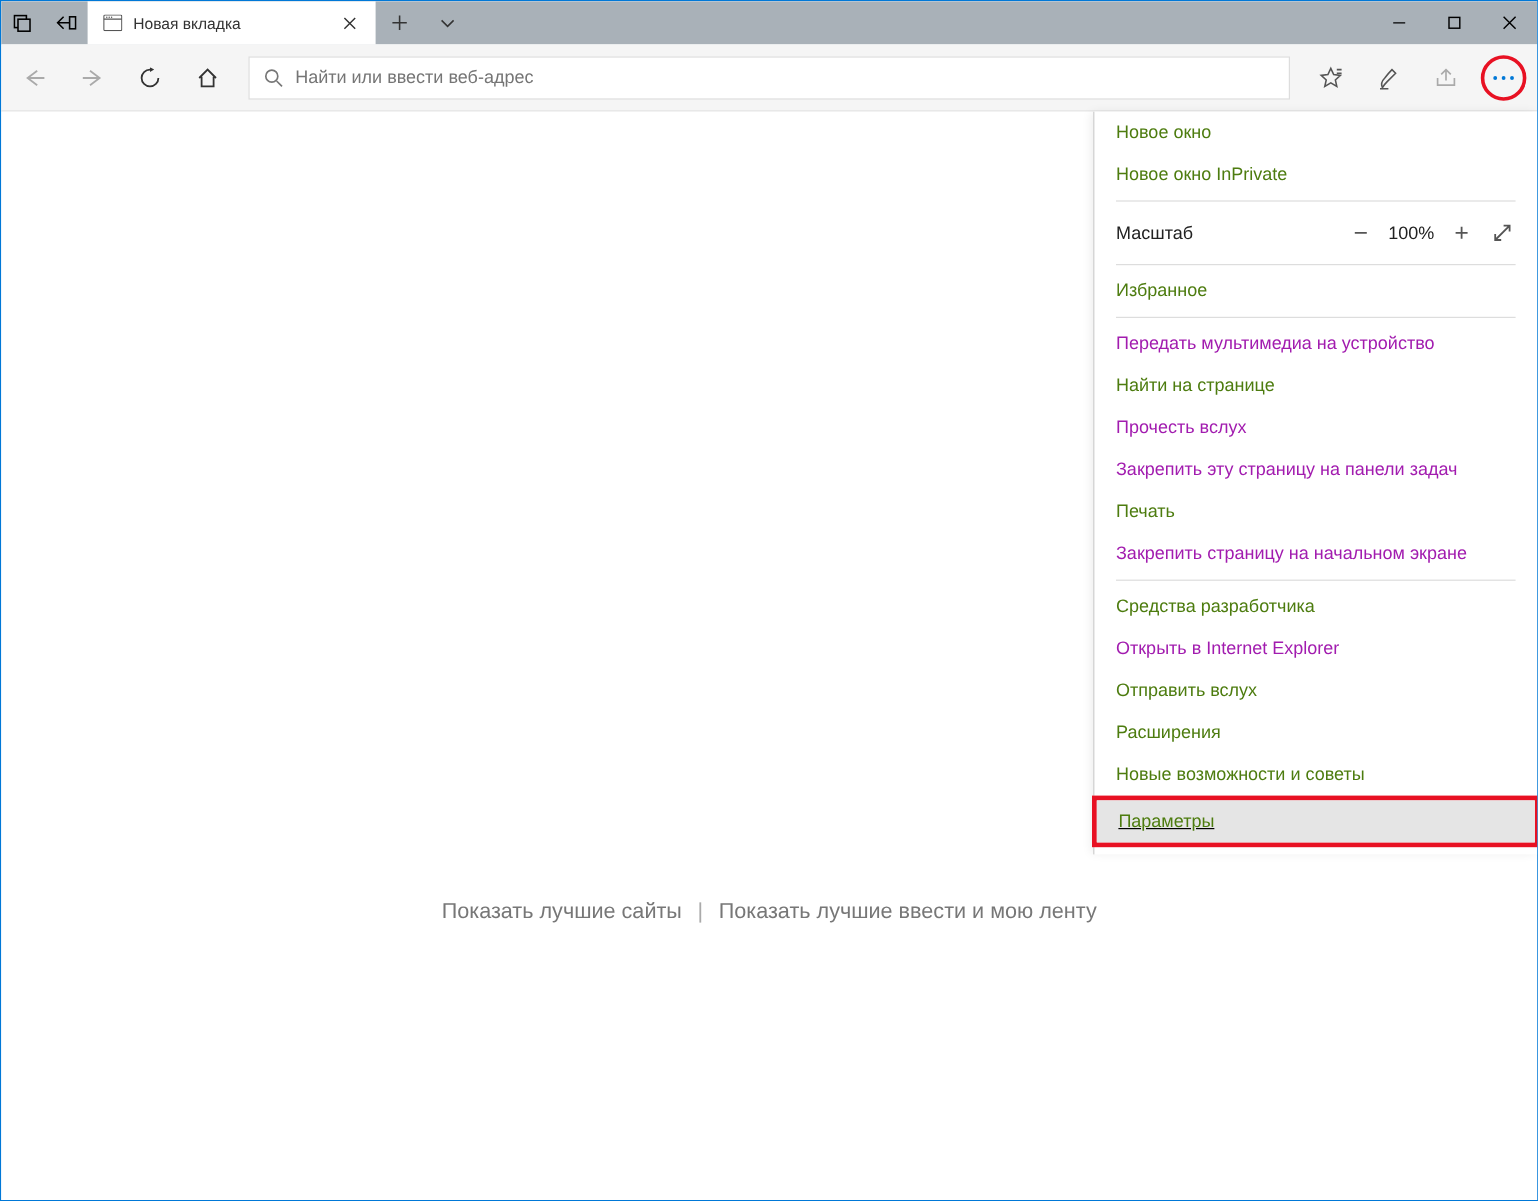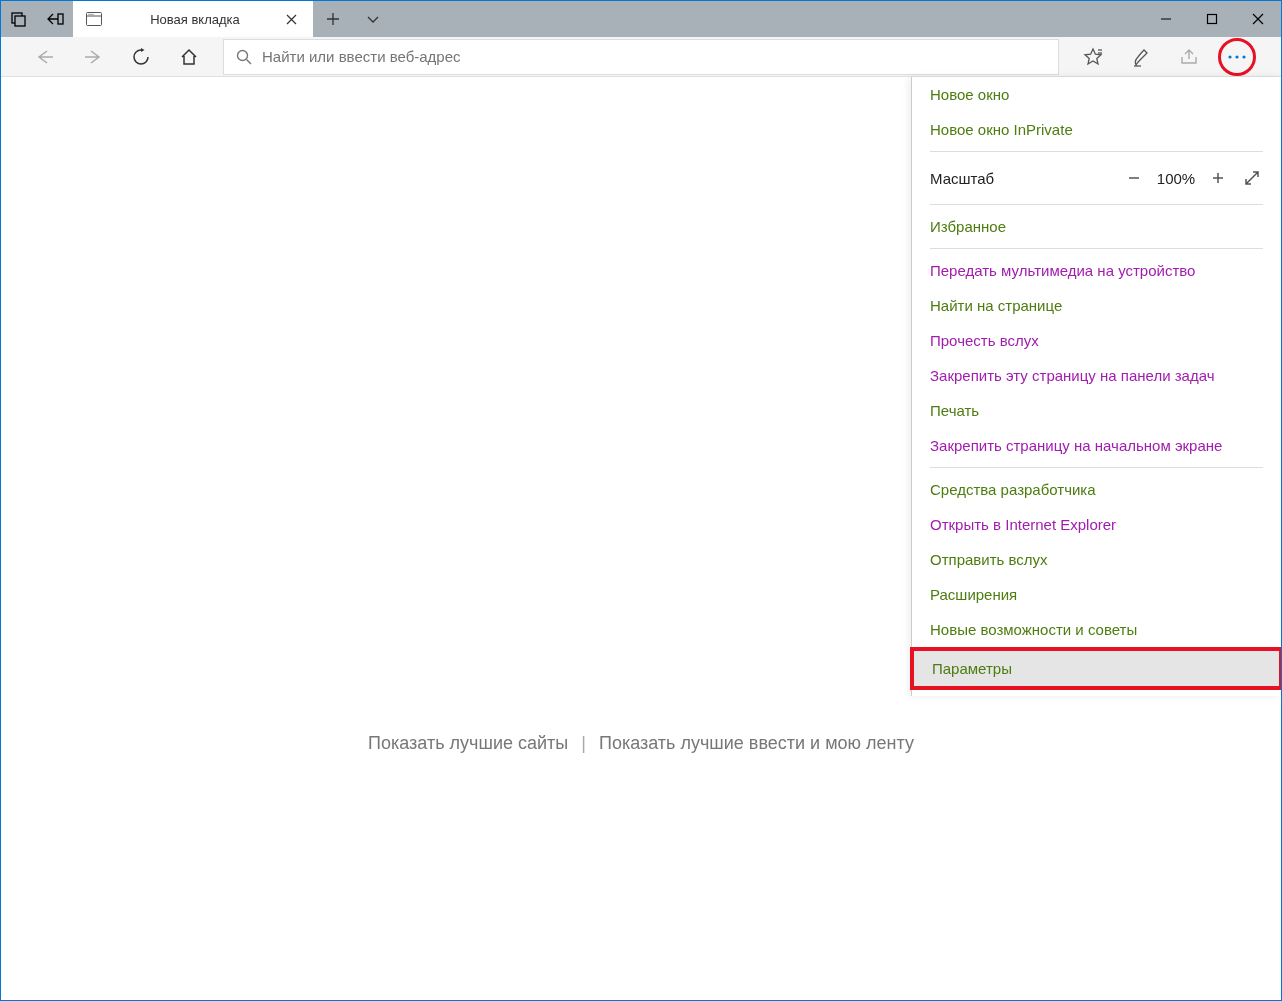--- a/index.html
+++ b/index.html
@@ -4,29 +4,29 @@
 <style>
 * { box-sizing: border-box; margin: 0; padding: 0; font-family: "Segoe UI", Arial, sans-serif; }
 body { width: 1282px; height: 1001px; background: #fff; overflow: hidden; border: 1px solid #0078d7; }
 
 
 .titlebar { height: 36px; background: #a9b1b8; display: flex; align-items: stretch; }
 .titlebar-left { display: flex; align-items: center; }
 .titlebar-btn { width: 36px; display: flex; align-items: center; justify-content: center; color: #000; }
 .tab { background: #fff; display: flex; align-items: center; padding: 0 10px 0 12px; width: 240px; position: relative; }
 .tab-icon { width: 18px; height: 18px; margin-right: 8px; display: flex; align-items: center; justify-content: center; }
-.tab-title { font-size: 13px; color: #333; flex: 1; white-space: nowrap; overflow: hidden; text-align: center; }
+.tab-title { font-size: 13px; color: #333; flex: 1; white-space: nowrap; overflow: hidden; }
 .tab-close { width: 24px; height: 24px; display: flex; align-items: center; justify-content: center; color: #333; }
 .tabstrip-btn { width: 40px; display: flex; align-items: center; justify-content: center; color: #333; }
 .titlebar-spacer { flex: 1; }
 .win-controls { display: flex; }
 .win-btn { width: 46px; display: flex; align-items: center; justify-content: center; color: #000; }
 
 
-.toolbar { height: 40px; background: #f5f5f5; display: flex; align-items: center; padding: 0 20px; border-bottom: 1px solid #e0e0e0; }
+.toolbar { height: 56px; background: #f5f5f5; display: flex; align-items: center; padding: 0 4px; border-bottom: 1px solid #e0e0e0; }
 .nav-btn { width: 48px; height: 56px; display: flex; align-items: center; justify-content: center; color: #888; }
 .nav-btn.enabled { color: #333; }
 .addressbar { flex: 1; height: 36px; background: #fff; border: 1px solid #ddd; display: flex; align-items: center; padding: 0 12px; margin: 0 10px; }
 .addr-icon { color: #777; margin-right: 10px; }
 .addr-input { flex: 1; border: none; outline: none; font-size: 15px; color: #666; background: transparent; }
 .right-btn { width: 48px; height: 56px; display: flex; align-items: center; justify-content: center; color: #555; }
 .more-btn { position: relative; color: #0078d7; }
 .more-circle { position: absolute; width: 38px; height: 38px; border: 3px solid #e81123; border-radius: 50%; }
 
 
@@ -37,21 +37,21 @@
 
 .menu { position: absolute; top: 0; right: 0; width: 370px; background: #fff; border-left: 1px solid #ccc; box-shadow: -2px 0 8px rgba(0,0,0,0.08); padding-bottom: 6px; }
 .menu-item { padding: 9px 18px; font-size: 15px; color: #4d7c0f; cursor: default; }
 .menu-item.disabled { color: #a21caf; }
 .menu-item.hover { background: #e5e5e5; }
 .menu-sep { height: 1px; background: #ddd; margin: 4px 18px; }
 .zoom-row { display: flex; align-items: center; padding: 7px 12px 7px 18px; font-size: 15px; color: #222; justify-content: center; }
 .zoom-label { flex: 1; }
 .zoom-btn { width: 34px; height: 30px; display: flex; align-items: center; justify-content: center; color: #555; }
 .zoom-val { width: 50px; text-align: center; }
-.red-box { border: 4px solid #e81123; margin: 0 -2px; }
+.red-box { border: 4px solid #e81123; margin: 0 -2px; text-decoration: underline; }
 
 svg { display: block; }
 </style>
 </head>
 <body>
 
 <div class="titlebar">
   <div class="titlebar-left">
     <div class="titlebar-btn">
       <svg width="16" height="16" viewBox="0 0 16 16">

